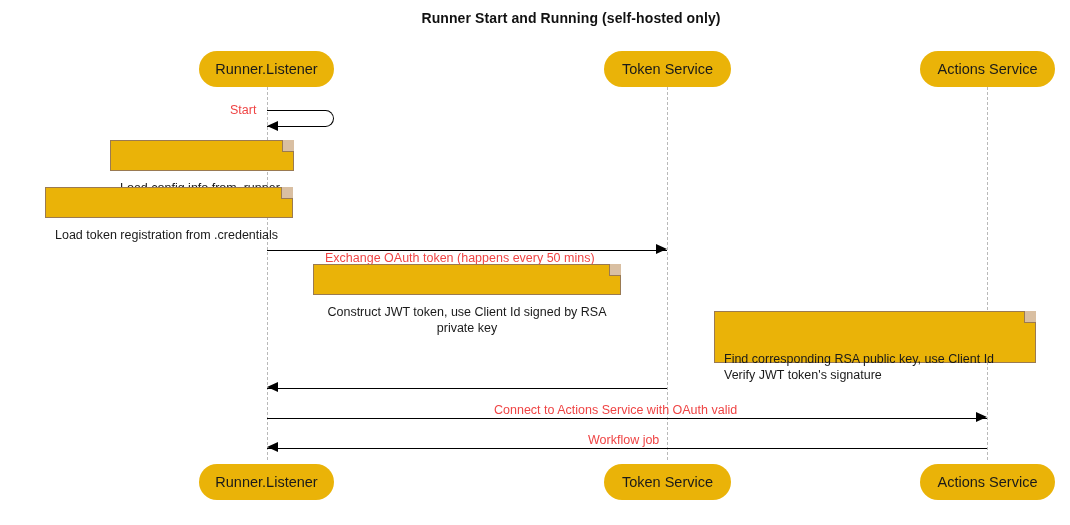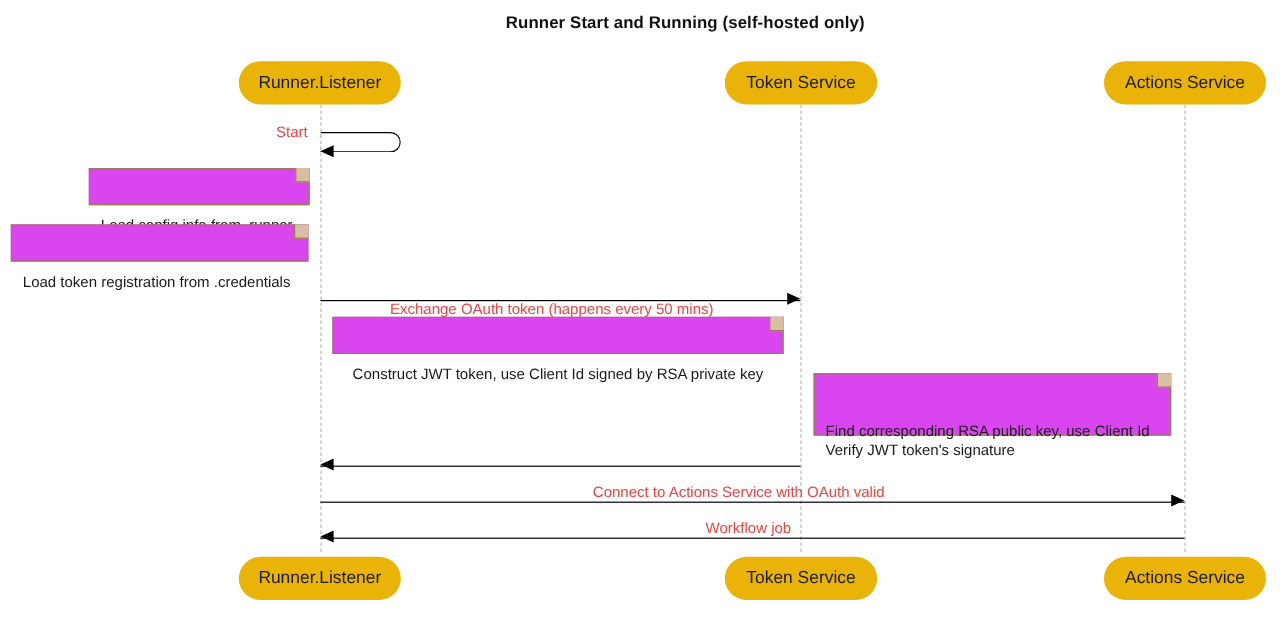--- a/index.html
+++ b/index.html
@@ -43,28 +43,29 @@
     background: #eab308;
     display: flex;
     align-items: center;
     justify-content: center;
     font-size: 14.5px;
     color: #1a1a1a;
     box-sizing: border-box;
   }
   .note {
     position: absolute;
-    background: #d946ef;
+    background: #eab308;
     border: 1px solid #9a7a52;
     box-sizing: border-box;
     font-size: 12.5px;
     line-height: 16px;
     color: #1a1a1a;
     padding: 7px 9px 7px 9px;
     white-space: pre-line;
+    margin-left: 36px;
   }
   .note .fold {
     position: absolute;
     top: -1px;
     right: -1px;
     width: 11px;
     height: 11px;
     background: #d9bfa2;
     border-left: 1px solid #9a7a52;
     border-bottom: 1px solid #9a7a52;
@@ -145,26 +146,26 @@
 
   <div class="note" style="left:9px; top:187px; width:248px; height:31px;">
     <span class="fold"></span>
     <span>Load token registration from .credentials</span>
   </div>
 
   <div class="msg-label" style="left:325px; top:235px;margin-top:16px;">Exchange OAuth token (happens every 50 mins)</div>
   <div class="msg-line" style="left:267px; top:250px; width:400px;"></div>
   <div class="arrowhead right" style="left:656px; top:244px;"></div>
 
-  <div class="note" style="left:277px; top:264px; width:376px; height:31px;text-align:center;">
+  <div class="note" style="left:277px; top:264px; width:308px; height:31px;text-align:center;">
     <span class="fold"></span>
     <span>Construct JWT token, use Client Id signed by RSA private key</span>
   </div>
 
-  <div class="note" style="left:678px; top:311px; width:298px; height:52px;">
+  <div class="note" style="left:678px; top:311px; width:322px; height:52px;">
     <span class="fold"></span>
     <span>Find corresponding RSA public key, use Client Id
 Verify JWT token's signature</span>
   </div>
 
   <div class="msg-line" style="left:267px; top:388px; width:400px;"></div>
   <div class="arrowhead left" style="left:267px; top:382px;"></div>
 
   <div class="msg-label" style="left:494px; top:403px;">Connect to Actions Service with OAuth valid</div>
   <div class="msg-line" style="left:267px; top:418px; width:720px;"></div>

